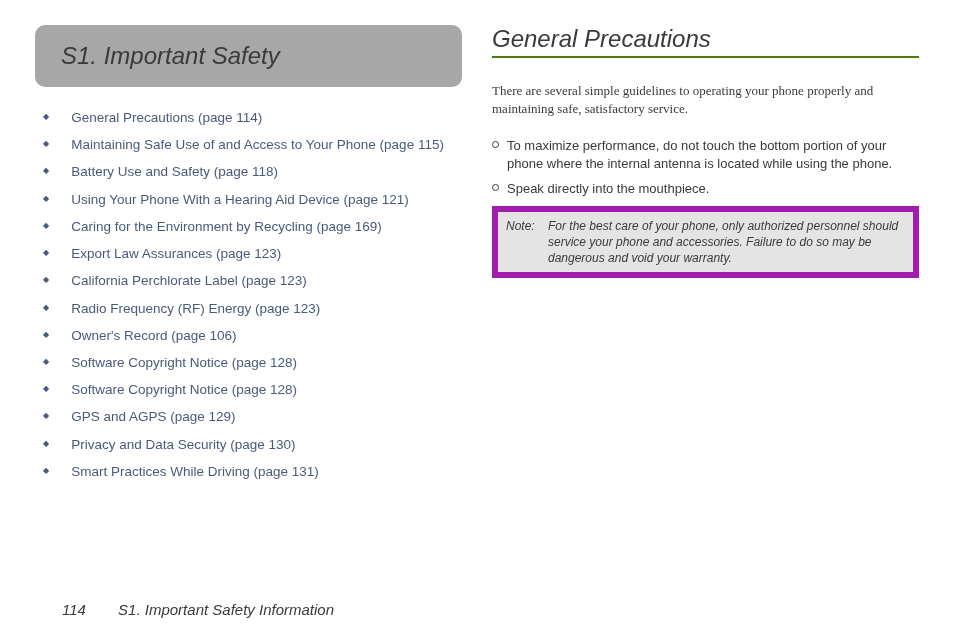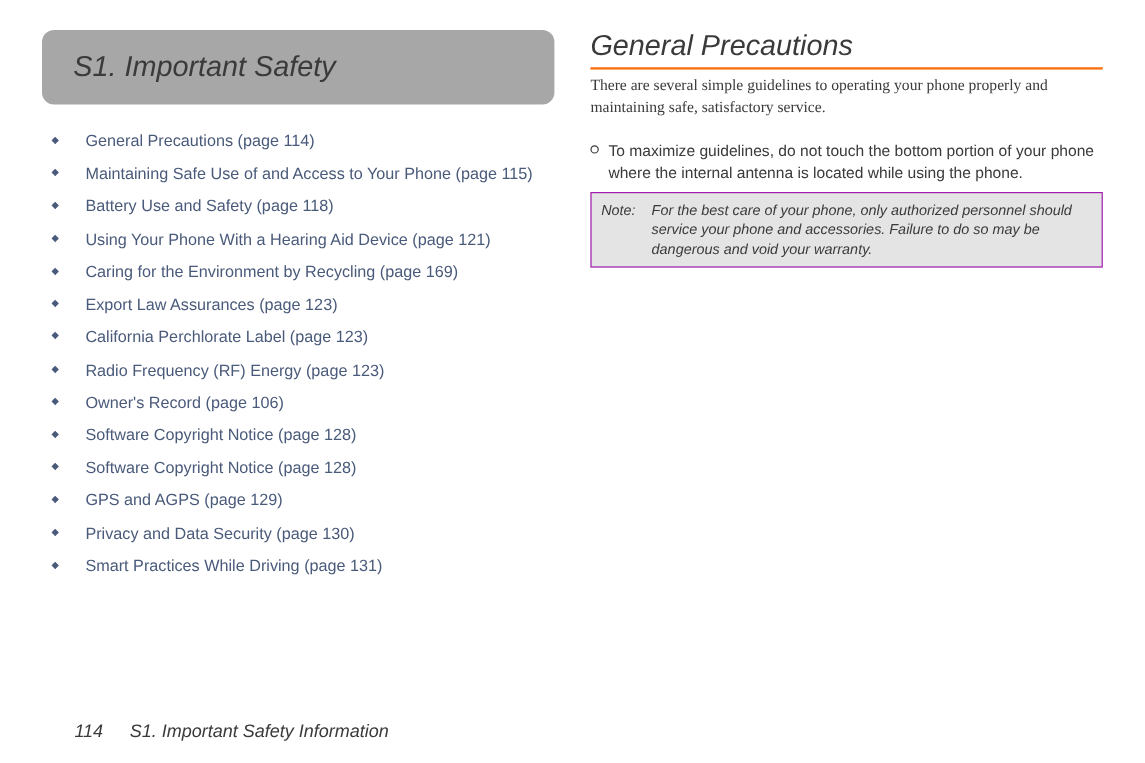--- a/index.html
+++ b/index.html
@@ -57,23 +57,23 @@
   }
   .toc-text { flex: 1; }
   .warning {
     font-weight: bold;
     font-size: 13px;
     line-height: 1.35;
     color: #232323;
     margin-bottom: 18px;
   }
   .h2-wrap {
-    border-bottom: 2px solid #f97316;
+    border-bottom: 2px solid #4d7c0f;
     padding-bottom: 3px;
-    margin-bottom: 4px;
+    margin-bottom: 24px;
   }
   .h2-wrap h2 {
     font-style: italic;
     font-weight: normal;
     font-size: 24px;
     color: #3a3a3a;
   }
   .body-text {
     font-size: 13px;
     line-height: 1.35;
@@ -93,21 +93,21 @@
   .dot {
     width: 7px;
     height: 7px;
     border-radius: 50%;
     border: 1.5px solid #3a3a3a;
     margin-right: 8px;
     margin-top: 4px;
     flex-shrink: 0;
   }
   .note-box {
-    border: 1px solid #a21caf;
+    border: 6px solid #a21caf;
     background: #e4e4e4;
     padding: 6px 8px;
     font-size: 12px;
     font-style: italic;
     line-height: 1.35;
     display: flex;
     margin-top: 6px;
   }
   .note-label {
     width: 42px;
@@ -115,21 +115,21 @@
   }
   .footer {
     position: absolute;
     bottom: 18px;
     left: 62px;
     font-style: italic;
     font-size: 15px;
     color: #3a3a3a;
   }
   .footer .pagenum {
-    margin-right: 18px;
+    margin-right: 28px;
   }
 </style>
 </head>
 <body>
 
 <div class="columns">
 
   <div class="left-col">
     <div class="section-title-box">
       <h1>
@@ -197,21 +197,25 @@
   </div>
 
   <div class="right-col">
     <div class="h2-wrap">
       <h2>General Precautions</h2>
     </div>
     <p class="body-text">There are several simple guidelines to operating your phone properly and maintaining safe, satisfactory service.</p>
     <ul class="bullet-list">
       <li>
           <span class="dot"></span>
-          <span>To maximize guidelines, do not touch the bottom portion of your phone where the internal antenna is located while using the phone.</span>
+          <span>To maximize performance, do not touch the bottom portion of your phone where the internal antenna is located while using the phone.</span>
+        </li>
+      <li>
+          <span class="dot"></span>
+          <span>Speak directly into the mouthpiece.</span>
         </li>
     </ul>
     <div class="note-box">
       <span class="note-label">Note:</span>
       <span>For the best care of your phone, only authorized personnel should service your phone and accessories. Failure to do so may be dangerous and void your warranty.</span>
     </div>
   </div>
 </div>
 
 <div class="footer">

